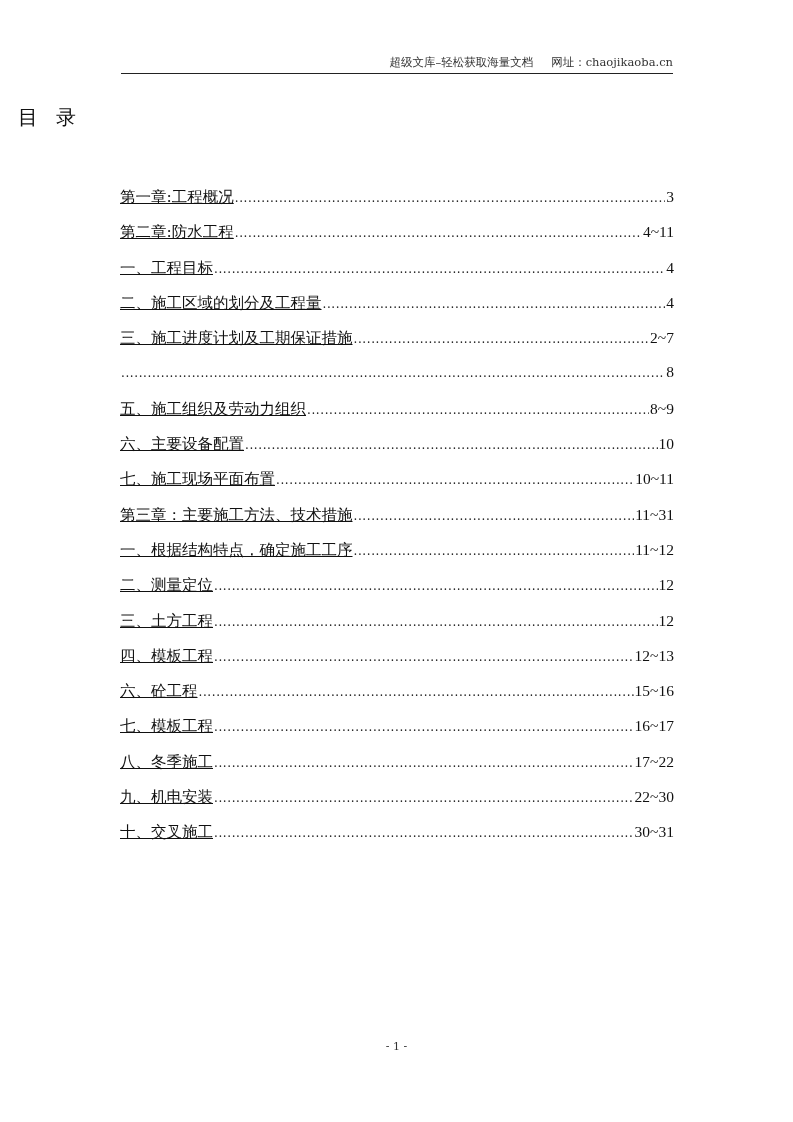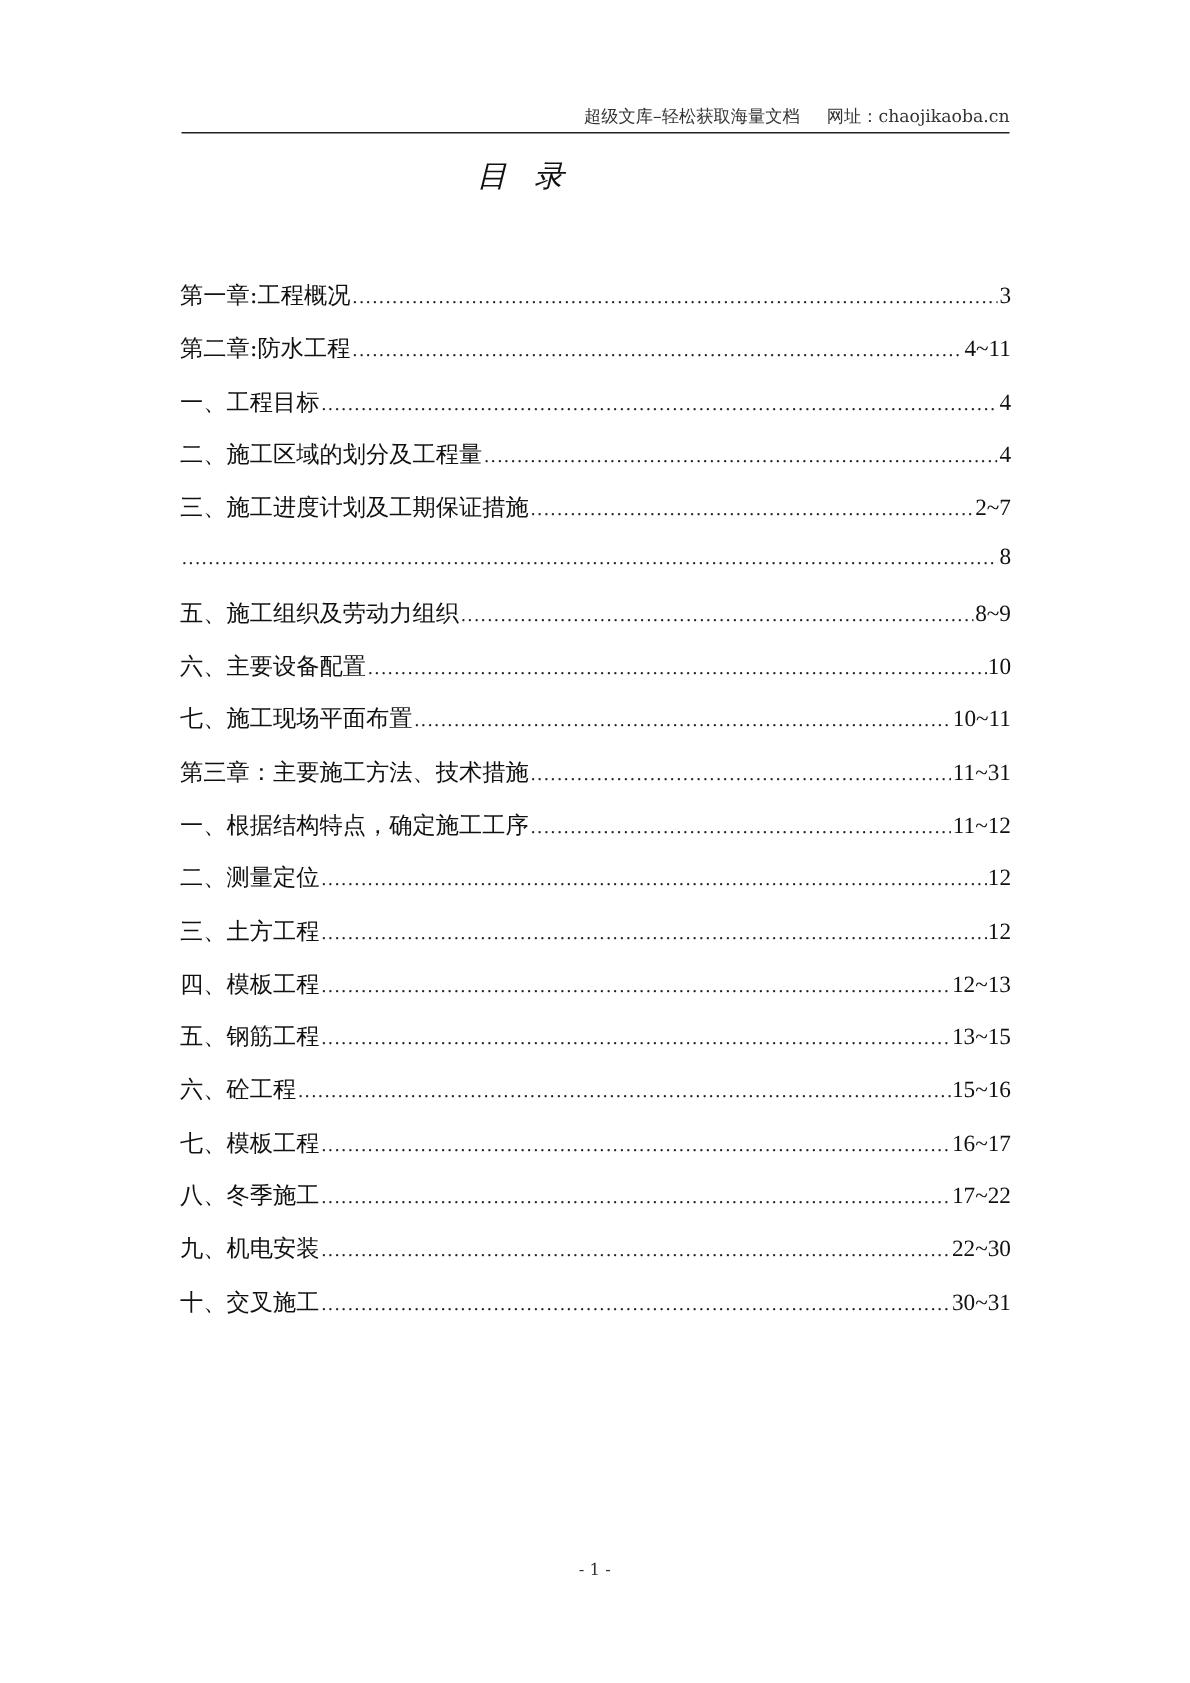--- a/index.html
+++ b/index.html
@@ -1,26 +1,26 @@
 <!DOCTYPE html>
 <html><head>
 <meta charset="utf-8">
 <style>
   html, body { margin: 0; padding: 0; background: #ffffff; }
   body { width: 793px; height: 1122px; position: relative; overflow: hidden;
          font-family: "DejaVu Serif", "Liberation Serif", serif; color: #111; }
-  .header { position: absolute; left: 121px; top: 70px; width: 552px; height: 18px;
+  .header { position: absolute; left: 121px; top: 55px; width: 552px; height: 18px;
             border-bottom: 1px solid #222; text-align: center; }
   .header-text { position: absolute; right: 0; top: 0; font-size: 11.5px; color: #333; }
   .header-text .url { margin-left: 18px; }
-  .title { position: absolute; left: 0; width: 694px; top: 104px; text-align: center;
-           font-size: 20px; letter-spacing: 18px; text-indent: 18px; font-style: italic; }
+  .title { position: absolute; left: 0; width: 694px; top: 104px; text-align: left;
+           font-size: 20px; letter-spacing: 18px; text-indent: 18px; }
   .toc { position: absolute; left: 120px; top: 187px; width: 554px; }
   .toc-row { display: flex; align-items: baseline; height: 35.3px; font-size: 15.5px; }
-  .toc-label { white-space: nowrap; }
+  .toc-label { white-space: nowrap; text-decoration: underline; }
   .toc-dots { flex: 1; overflow: hidden; white-space: nowrap; font-size: 12px;
               letter-spacing: 0.6px; color: #222; margin: 0 1px; }
   .toc-dots::before { content: "..........................................................................................................................................................................................................."; }
   .toc-page { white-space: nowrap; font-family: "Liberation Serif", serif; font-size: 15.5px; }
   .footer { position: absolute; left: 0; width: 793px; top: 1040px; text-align: center;
             font-size: 11px; color: #333; }
 </style>
 </head>
 <body>
 
@@ -96,25 +96,20 @@
       <span class="toc-label">三、土方工程</span>
       <span class="toc-dots"></span>
       <span class="toc-page">12</span>
     </div>
   <div class="toc-row">
       <span class="toc-label">四、模板工程</span>
       <span class="toc-dots"></span>
       <span class="toc-page">12~13</span>
     </div>
   <div class="toc-row">
-      <span class="toc-label">五、钢筋工程</span>
-      <span class="toc-dots"></span>
-      <span class="toc-page">13~15</span>
-    </div>
-  <div class="toc-row">
       <span class="toc-label">六、砼工程</span>
       <span class="toc-dots"></span>
       <span class="toc-page">15~16</span>
     </div>
   <div class="toc-row">
       <span class="toc-label">七、模板工程</span>
       <span class="toc-dots"></span>
       <span class="toc-page">16~17</span>
     </div>
   <div class="toc-row">

